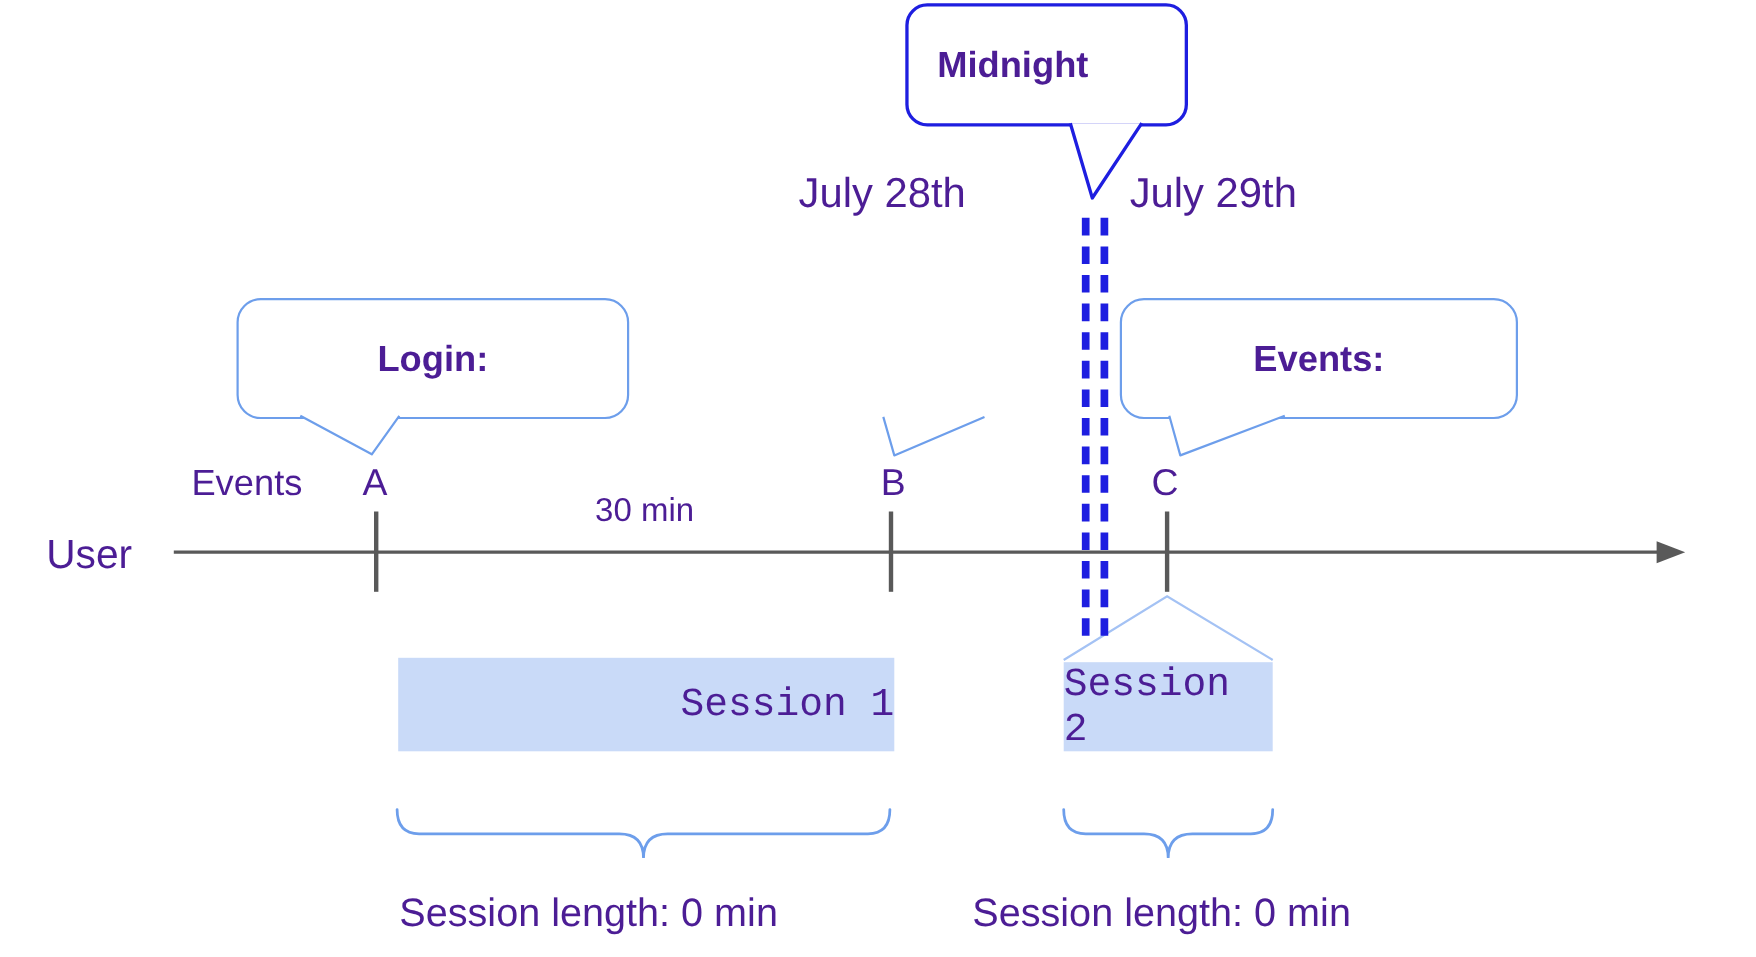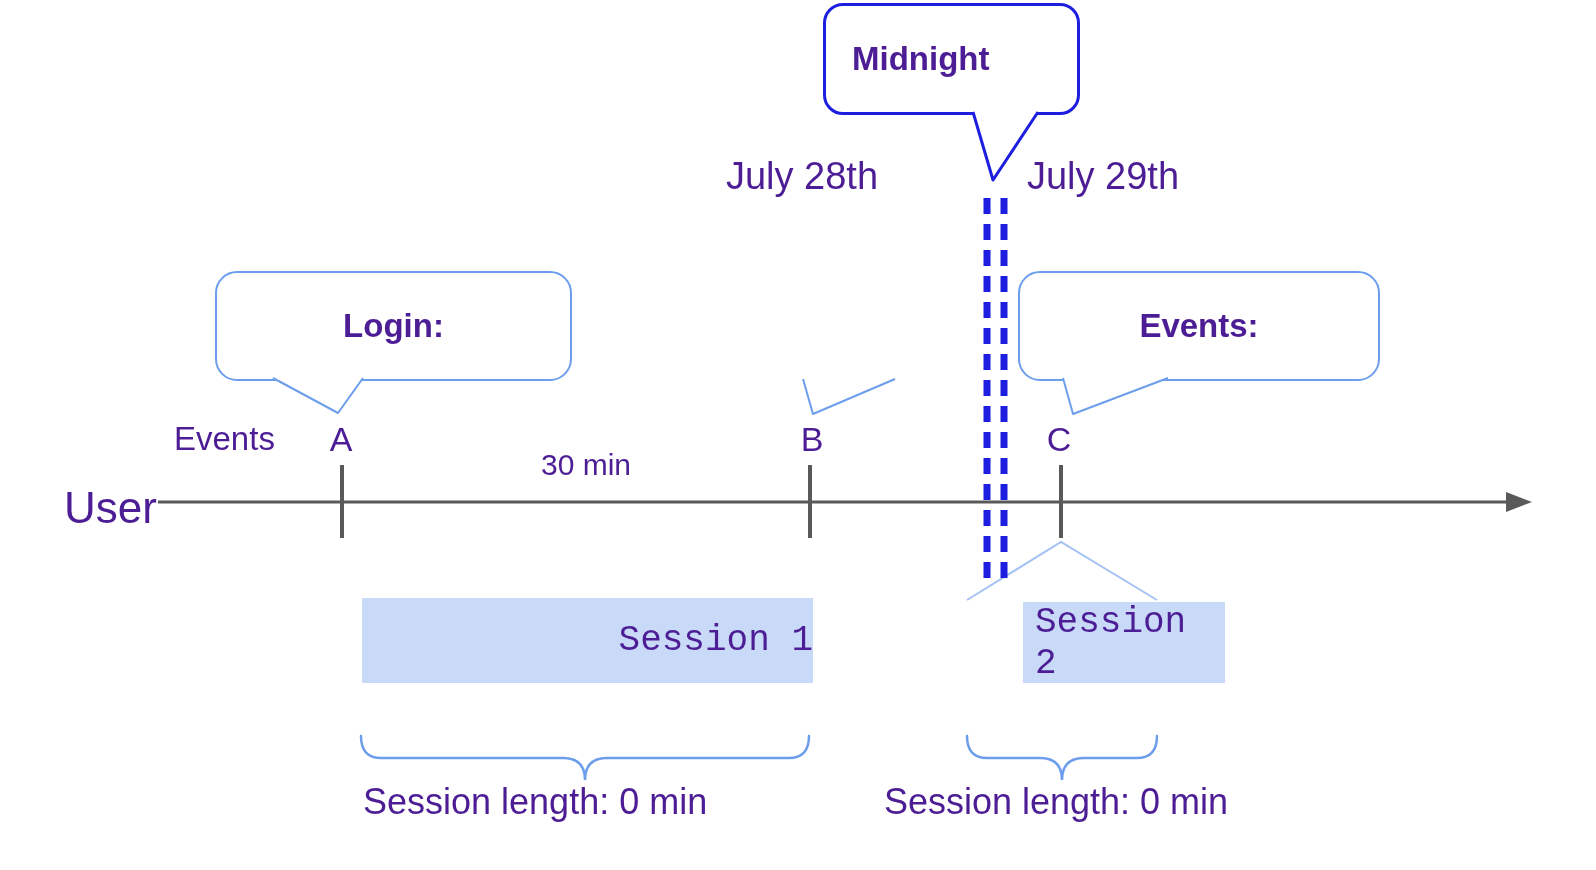--- a/index.html
+++ b/index.html
@@ -35,45 +35,45 @@
   #callout-logout  { left: 1018px; top: 271px; width: 362px; height: 110px; }
   #callout-midnight{
     left: 823px; top: 3px; width: 257px; height: 112px;
     border: 3px solid #1e1ee0; border-radius: 20px;
     justify-content: flex-start; padding-left: 26px;
     font-weight: bold;
   }
 
   
   #events-label { left: 131px; top: 421px; font-size: 33px; margin-left: 43px; }
-  #user-label   { left: 64px;  top: 484px; font-size: 44px; }
+  #user-label   { left: 42px;  top: 484px; font-size: 37px; }
   .event-letter { top: 421px; font-size: 34px; }
   #event-label-a { left: 341px; }
   #event-label-b { left: 812px; }
   #event-label-c { left: 1059px; }
   #interval-label { left: 586px; top: 448px; font-size: 30px; }
   .date-label { top: 156px; font-size: 38px; }
   #date-left  { left: 767px; margin-left: 35px; }
   #date-right { left: 1103px; }
 
   
   .session-box {
     position: absolute;
     background: #c9daf8;
     display: flex;
     align-items: center;
     justify-content: flex-end;
     font-size: 36px;
     font-family: Liberation Mono, monospace;
   }
   #session-box-1 { left: 362px; top: 598px; width: 451px; height: 85px; }
-  #session-box-2 { left: 1023px; top: 602px; width: 190px; height: 81px; padding-left: 12px; }
+  #session-box-2 { left: 967px; top: 602px; width: 190px; height: 81px; }
 
   
-  .length-label { top: 782px; font-size: 36px; }
+  .length-label { top: 810px; font-size: 36px; }
   #session-length-1 { left: 363px; }
   #session-length-2 { left: 1056px; }
 
   
   #linework {
     position: absolute;
     left: 0; top: 0;
     pointer-events: none;
   }
 </style>

